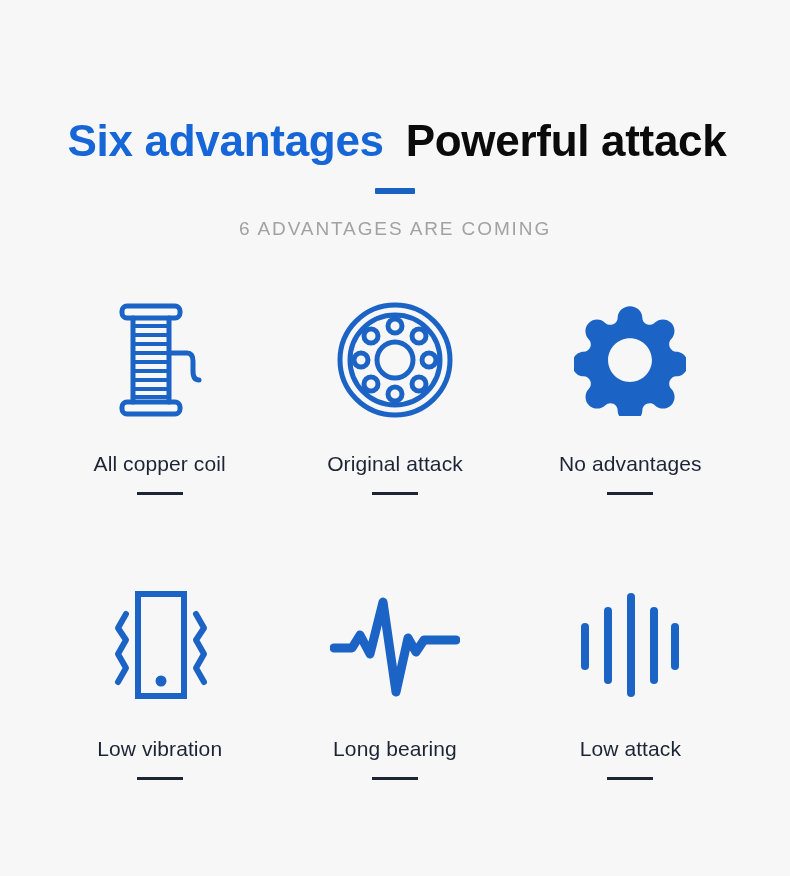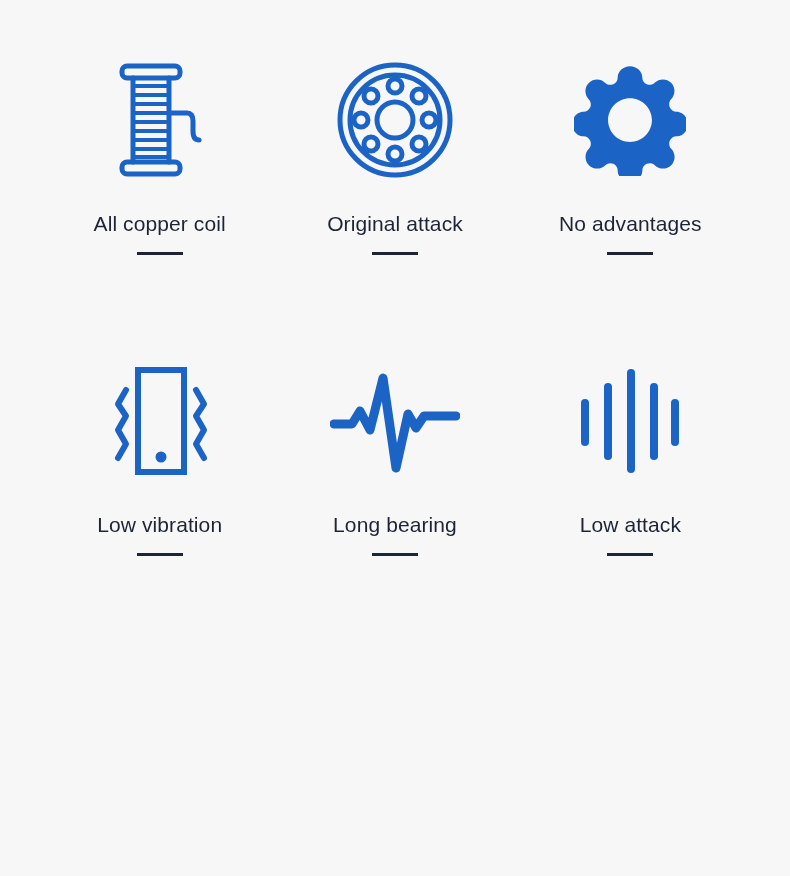--- a/index.html
+++ b/index.html
@@ -61,21 +61,21 @@
     color: #a2a2a2;
     letter-spacing: 1.9px;
     font-weight: normal;
   }
 
   
   .grid {
     margin-top: 60px;
     display: grid;
     grid-template-columns: repeat(3, 1fr);
-    row-gap: 16px;
+    row-gap: 0;
     padding: 0 42px 0 42px;
     box-sizing: border-box;
   }
 
   .cell {
     display: flex;
     flex-direction: column;
     align-items: center;
   }
   .cell.row2 {
@@ -105,20 +105,27 @@
     height: 3px;
     background: #1d2535;
     margin-top: 16px;
   }
 </style>
 </head>
 <body>
 
 <div class="page">
 
+  <div class="header">
+    <div class="headline"><span class="headline-blue">Six advantages</span><span class="headline-gap"></span><span class="headline-dark">Powerful attack</span></div>
+
+    <div class="rule"></div>
+
+    <div class="subtitle">6 ADVANTAGES ARE COMING</div>
+  </div>
 
   <div class="grid">
 
     <div class="cell">
       <div class="icon-box">
         <svg width="104" height="118" viewBox="0 0 104 118" fill="none">
           <g stroke="#1b63c4" stroke-width="5" stroke-linecap="round" stroke-linejoin="round">
             <rect x="14" y="5" width="58" height="12" rx="5"></rect>
             <rect x="14" y="101" width="58" height="12" rx="5"></rect>
             <line x1="25" y1="17" x2="25" y2="101"></line>

